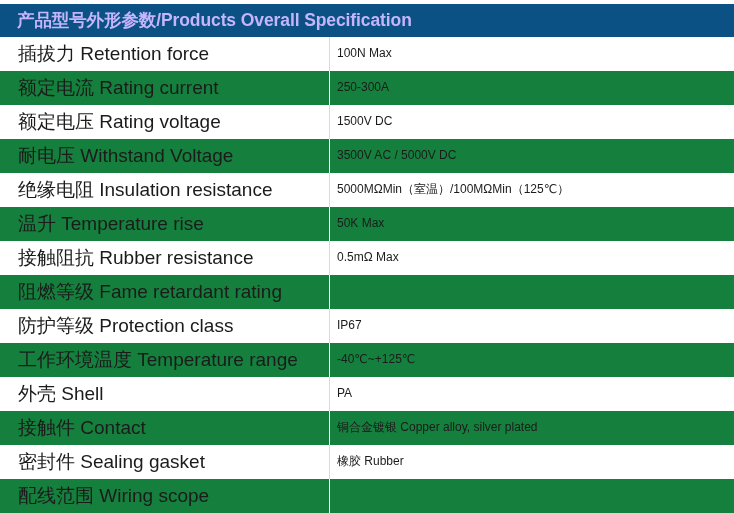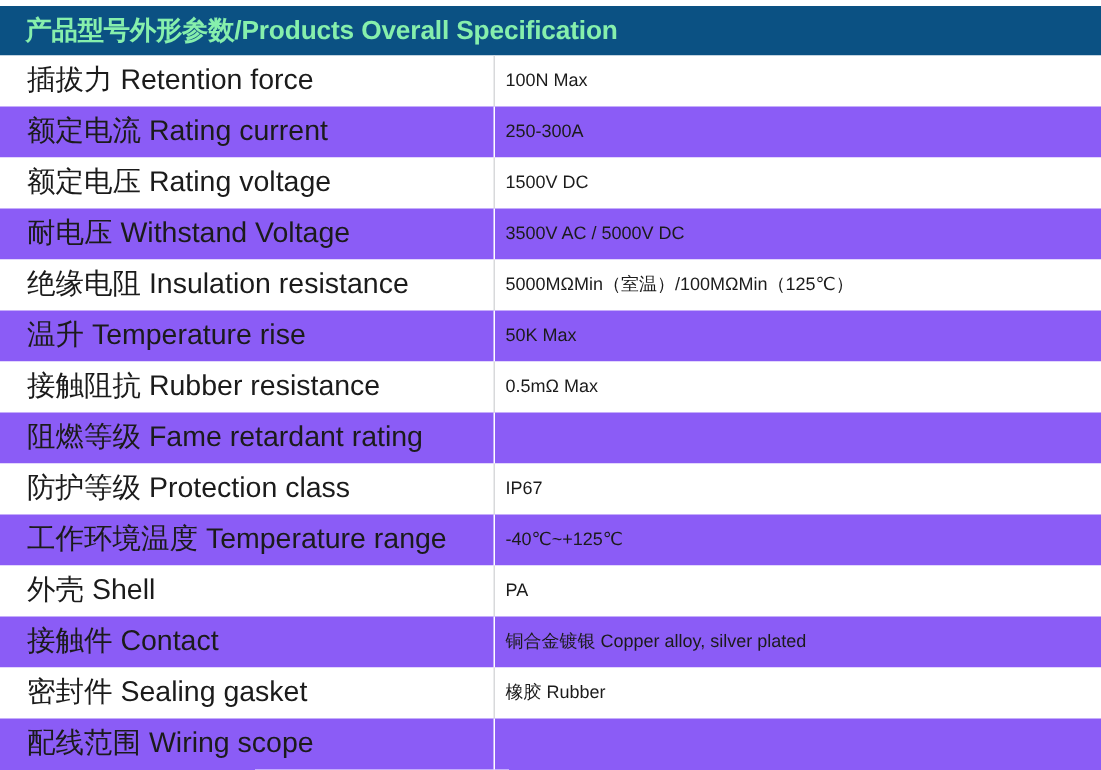--- a/index.html
+++ b/index.html
@@ -29,21 +29,21 @@
     top: 4px;
     width: 734px;
     height: 33px;
     background: #0b5183;
     display: flex;
     align-items: center;
     box-sizing: border-box;
     padding-left: 17px;
   }
   .spec-header-title {
-    color: #86efac;
+    color: #c4b5fd;
     font-size: 17.5px;
     font-weight: bold;
     letter-spacing: -0.1px;
     line-height: 1;
     white-space: nowrap;
   }
 
   
   .spec-body {
     position: absolute;
@@ -54,21 +54,21 @@
 
   .spec-row {
     position: relative;
     height: 34px;
     display: flex;
     align-items: center;
     box-sizing: border-box;
     width: 734px;
   }
   .spec-row.band {
-    background: #8b5cf6;
+    background: #15803d;
     padding-left: 43px;
   }
   .spec-row.plain {
     background: #ffffff;
   }
 
   
   .spec-row::after {
     content: "";
     position: absolute;

